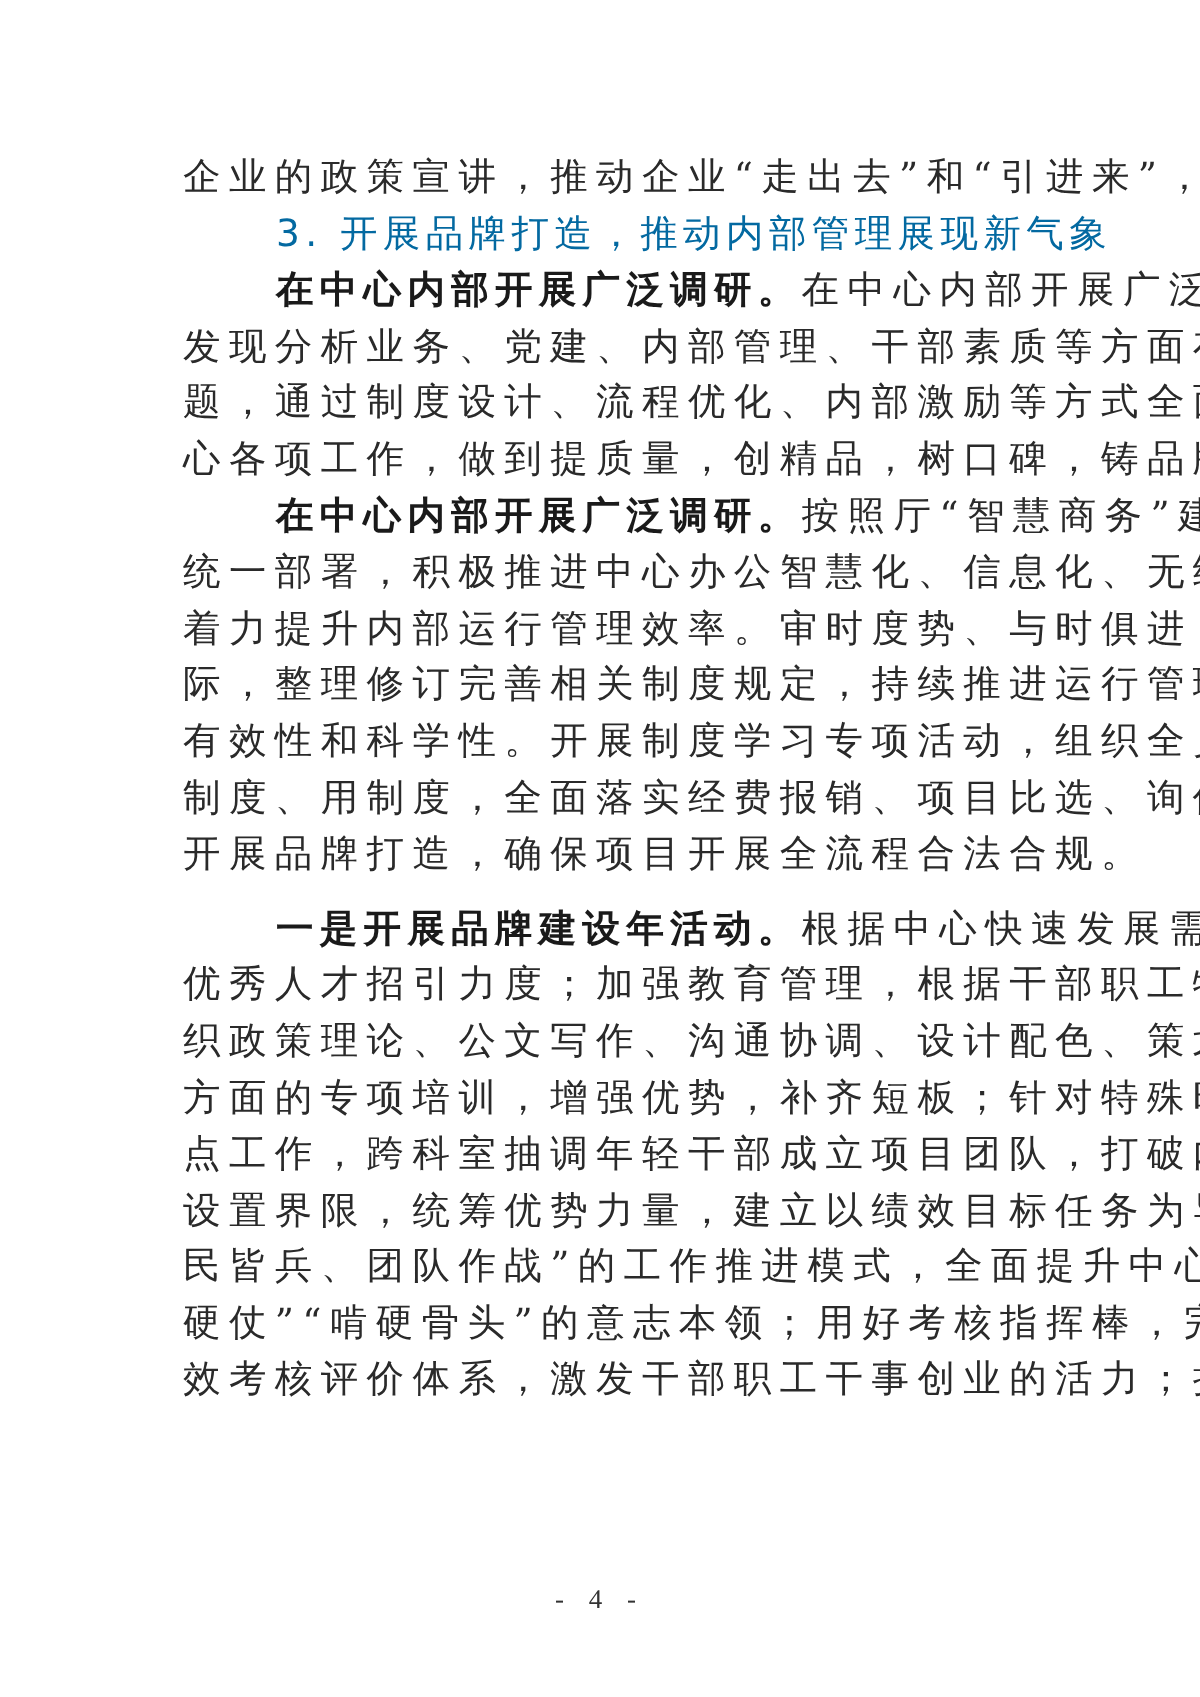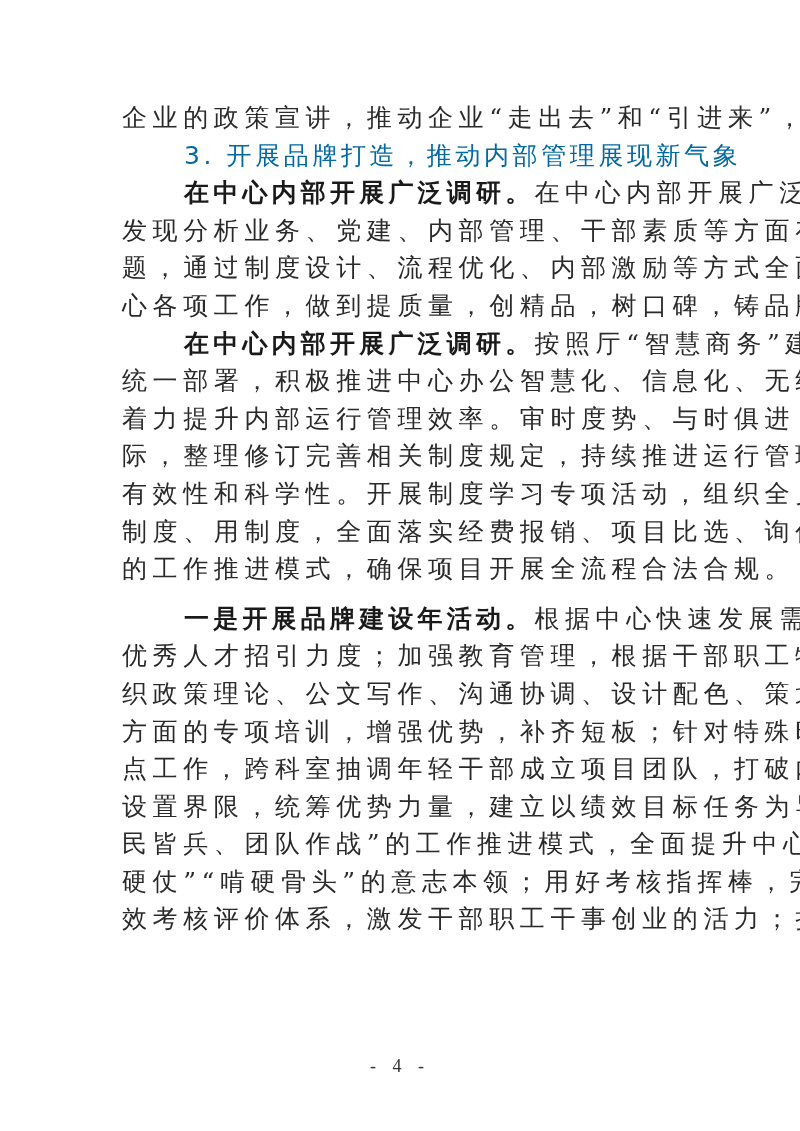--- a/index.html
+++ b/index.html
@@ -75,21 +75,21 @@
     <div class="line">发现分析业务、党建、内部管理、干部素质等方面存在的问</div>
     <div class="line">题，通过制度设计、流程优化、内部激励等方式全面加强中</div>
     <div class="line">心各项工作，做到提质量，创精品，树口碑，铸品牌。</div>
 
     <div class="line indent"><span class="lead">在中心内部开展广泛调研。</span><span>按照厅“智慧商务”建设工程</span></div>
     <div class="line">统一部署，积极推进中心办公智慧化、信息化、无纸化建设，</div>
     <div class="line">着力提升内部运行管理效率。审时度势、与时俱进，结合实</div>
     <div class="line">际，整理修订完善相关制度规定，持续推进运行管理规范性、</div>
     <div class="line">有效性和科学性。开展制度学习专项活动，组织全员认真学</div>
     <div class="line">制度、用制度，全面落实经费报销、项目比选、询价、风险</div>
-    <div class="line">的工作推进模式，确保项目开展全流程合法合规。</div>
+    <div class="line">开展品牌打造，确保项目开展全流程合法合规。</div>
 
     <div class="line indent gap-before"><span class="lead">一是开展品牌建设年活动。</span><span>根据中心快速发展需要，加大</span></div>
     <div class="line">优秀人才招引力度；加强教育管理，根据干部职工特点，组</div>
     <div class="line">织政策理论、公文写作、沟通协调、设计配色、策划营销等</div>
     <div class="line">方面的专项培训，增强优势，补齐短板；针对特殊时期、重</div>
     <div class="line">点工作，跨科室抽调年轻干部成立项目团队，打破内设机构</div>
     <div class="line">设置界限，统筹优势力量，建立以绩效目标任务为导向的“全</div>
     <div class="line">民皆兵、团队作战”的工作推进模式，全面提升中心同志“打</div>
     <div class="line">硬仗”“啃硬骨头”的意志本领；用好考核指挥棒，完善绩</div>
     <div class="line">效考核评价体系，激发干部职工干事创业的活力；持续发扬</div>

